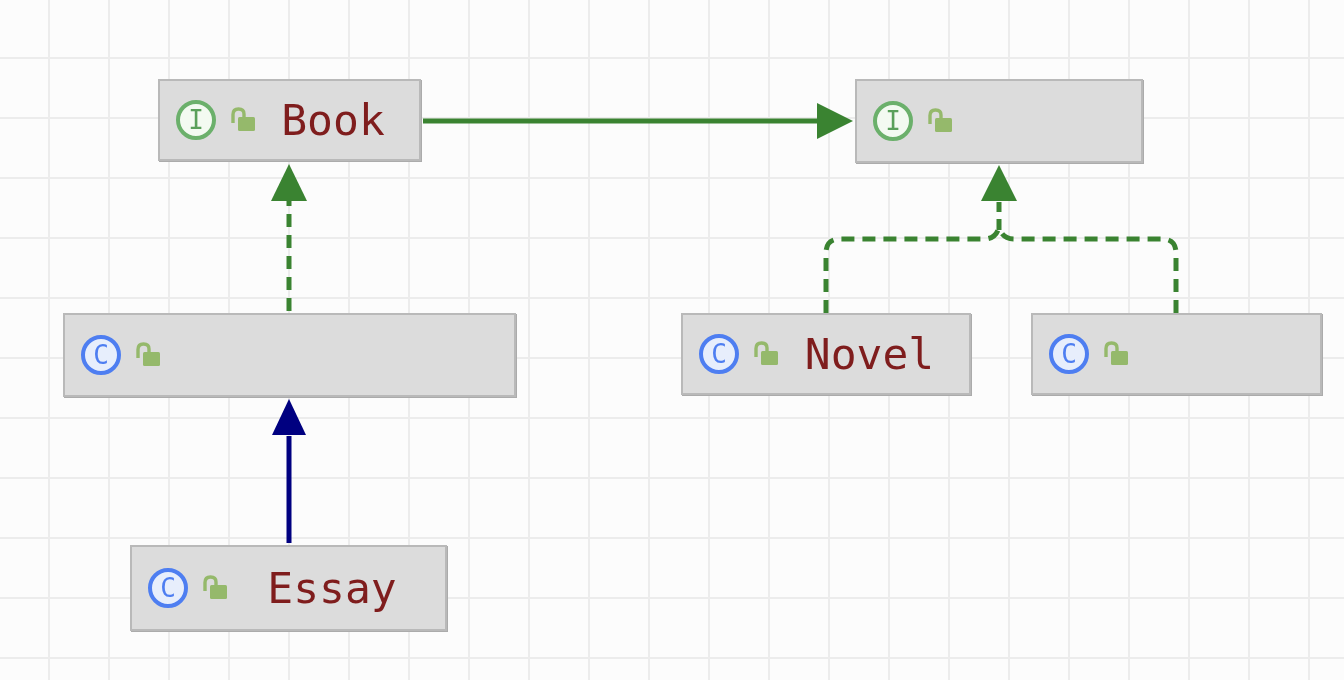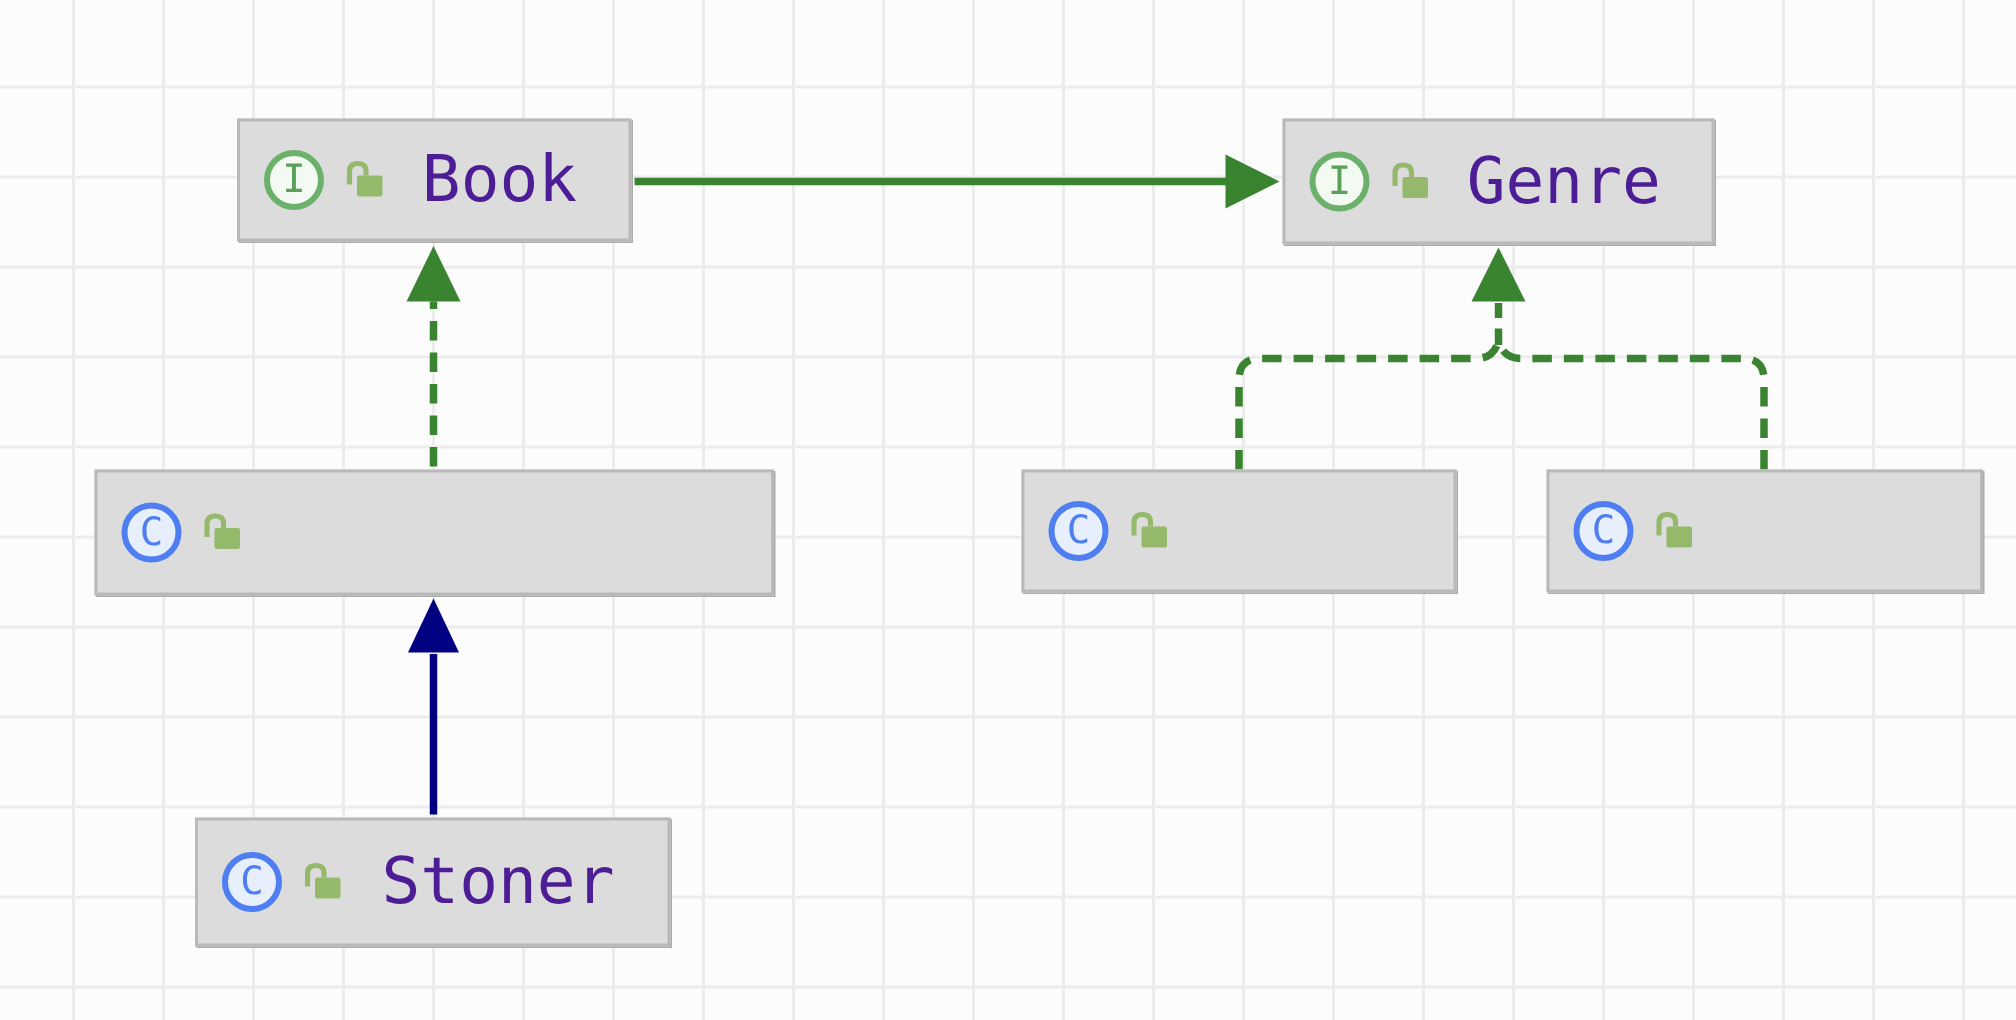--- a/index.html
+++ b/index.html
@@ -65,21 +65,21 @@
   .lock {
     flex: 0 0 auto;
     width: 30px;
     height: 30px;
     margin-right: 6px;
   }
   .label {
     flex: 1 1 auto;
     text-align: center;
     font-size: 43px;
-    color: #4c1d95;
+    color: #7f1d1d;
     white-space: nowrap;
   }
   
   #node-book        { left: 158px; top:  79px; width: 263px; height: 82px; }
   #node-genre       { left: 855px; top:  79px; width: 288px; height: 84px; }
   #node-defaultbook { left:  63px; top: 313px; width: 453px; height: 84px; }
   #node-novel       { left: 681px; top: 313px; width: 290px; height: 82px; }
   #node-essay       { left: 1031px; top: 313px; width: 291px; height: 82px; }
   #node-stoner      { left: 130px; top: 545px; width: 317px; height: 86px; }
 </style>
@@ -131,57 +131,57 @@
   </div>
 
   <div class="node" id="node-genre">
     <span class="type-icon iface">I</span>
     <span class="lock">
       <svg width="30" height="30" viewBox="0 0 30 30">
         <path d="M6 18 L6 9.5 Q6 4 11.5 4 Q17 4 17 9 L17 12" fill="none" stroke="#95b96b" stroke-width="3.4"></path>
         <rect x="11" y="12" width="17" height="14" rx="1.5" fill="#95b96b"></rect>
       </svg>
     </span>
-    <span class="label">Genre</span>
   </div>
 
   <div class="node" id="node-defaultbook">
     <span class="type-icon cls">C</span>
     <span class="lock">
       <svg width="30" height="30" viewBox="0 0 30 30">
         <path d="M6 18 L6 9.5 Q6 4 11.5 4 Q17 4 17 9 L17 12" fill="none" stroke="#95b96b" stroke-width="3.4"></path>
         <rect x="11" y="12" width="17" height="14" rx="1.5" fill="#95b96b"></rect>
       </svg>
     </span>
   </div>
 
   <div class="node" id="node-novel">
     <span class="type-icon cls">C</span>
     <span class="lock">
       <svg width="30" height="30" viewBox="0 0 30 30">
         <path d="M6 18 L6 9.5 Q6 4 11.5 4 Q17 4 17 9 L17 12" fill="none" stroke="#95b96b" stroke-width="3.4"></path>
         <rect x="11" y="12" width="17" height="14" rx="1.5" fill="#95b96b"></rect>
       </svg>
     </span>
+    <span class="label">Novel</span>
   </div>
 
   <div class="node" id="node-essay">
     <span class="type-icon cls">C</span>
     <span class="lock">
       <svg width="30" height="30" viewBox="0 0 30 30">
         <path d="M6 18 L6 9.5 Q6 4 11.5 4 Q17 4 17 9 L17 12" fill="none" stroke="#95b96b" stroke-width="3.4"></path>
         <rect x="11" y="12" width="17" height="14" rx="1.5" fill="#95b96b"></rect>
       </svg>
     </span>
   </div>
 
   <div class="node" id="node-stoner">
     <span class="type-icon cls">C</span>
     <span class="lock">
       <svg width="30" height="30" viewBox="0 0 30 30">
         <path d="M6 18 L6 9.5 Q6 4 11.5 4 Q17 4 17 9 L17 12" fill="none" stroke="#95b96b" stroke-width="3.4"></path>
         <rect x="11" y="12" width="17" height="14" rx="1.5" fill="#95b96b"></rect>
       </svg>
     </span>
-    <span class="label">Stoner</span>
+    <span class="label">Essay</span>
   </div>
 
 </div>
 
 </body></html>

